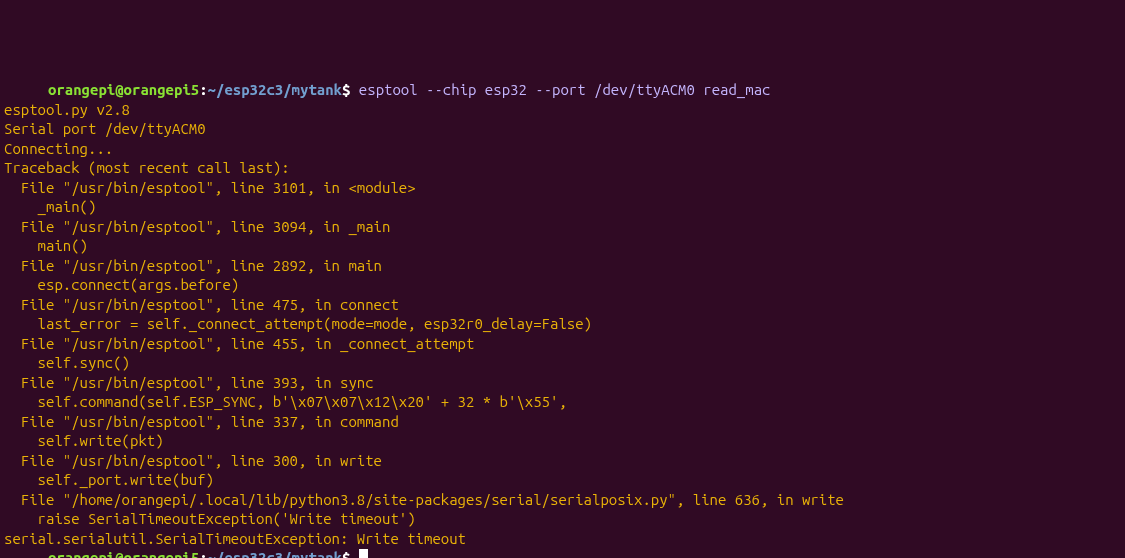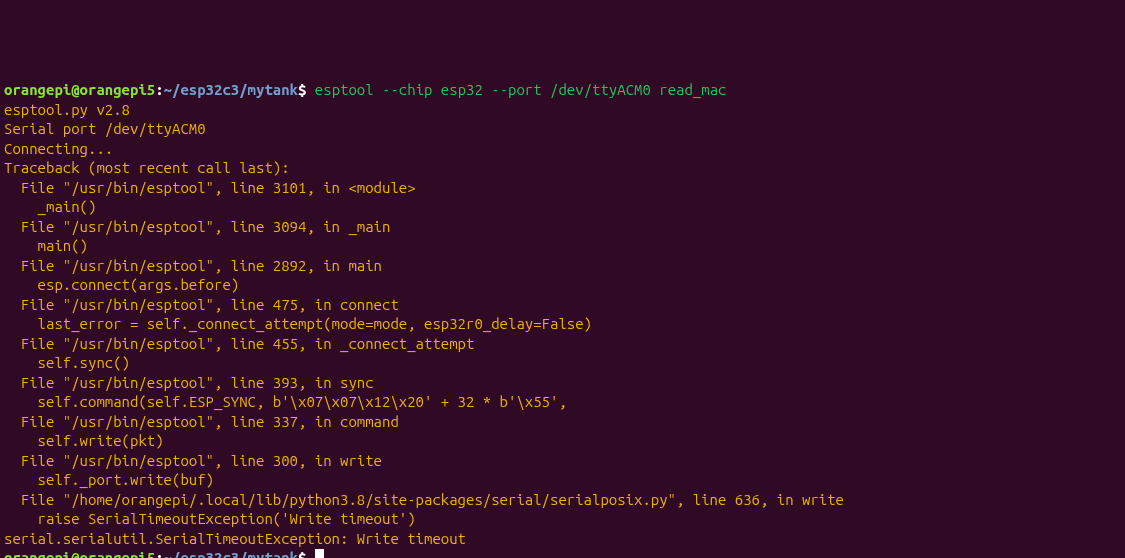--- a/index.html
+++ b/index.html
@@ -15,35 +15,36 @@
       line-height: 1.3;
       padding: 2px 4px;
       width: 1125px;
       height: 558px;
       overflow: hidden;
       white-space: pre;
     }
     .prompt-user {
       color: #8ae234;
       font-weight: bold;
+      margin-left: 44px;
     }
     .prompt-colon {
       color: #ffffff;
       font-weight: bold;
     }
     .prompt-path {
       color: #729fcf;
       font-weight: bold;
     }
     .prompt-dollar {
       color: #ffffff;
       font-weight: bold;
     }
     .command {
-      color: #22c55e;
+      color: #c4b5fd;
     }
     .output {
       color: #eab308;
     }
     .cursor {
       display: inline-block;
       width: 9px;
       height: 17px;
       background-color: #ffffff;
       vertical-align: text-bottom;

